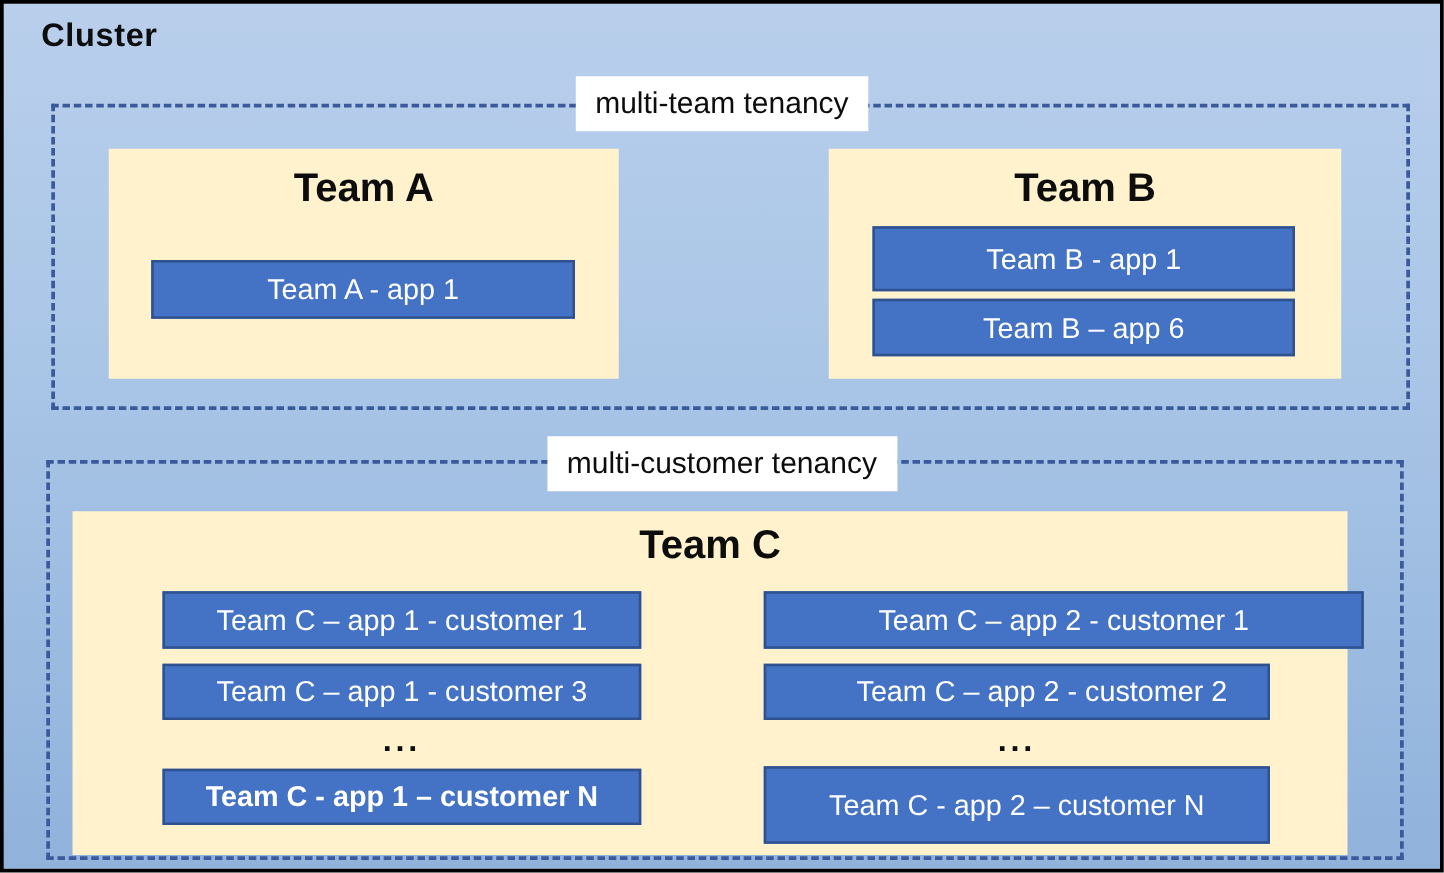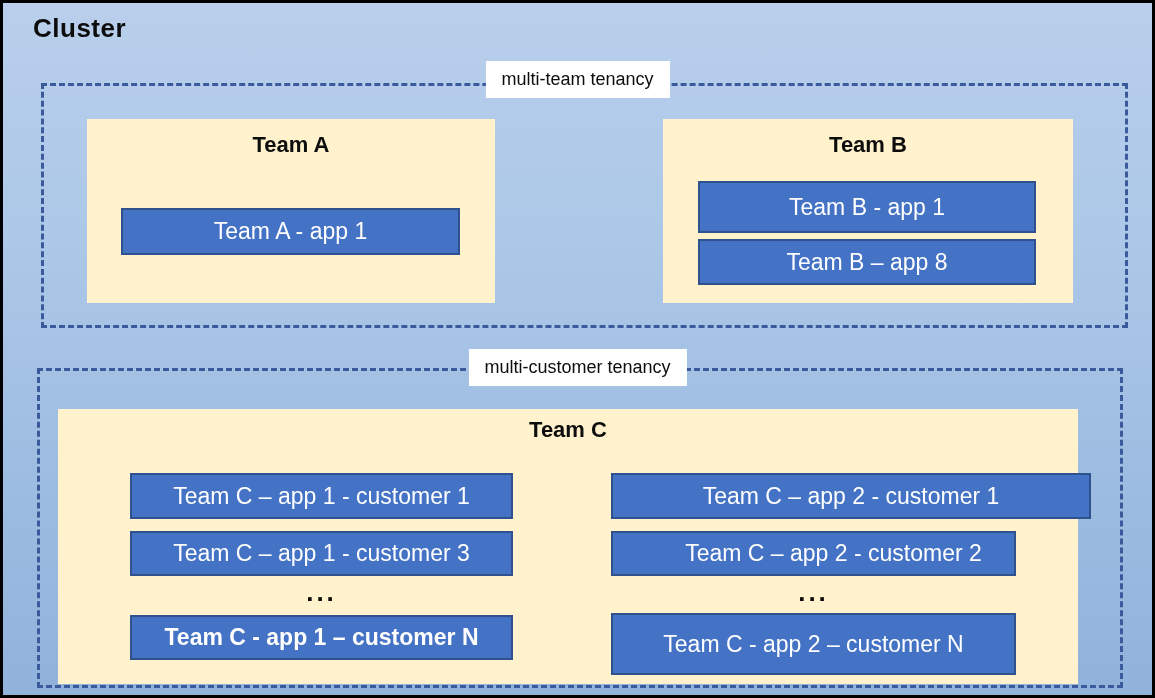--- a/index.html
+++ b/index.html
@@ -32,42 +32,42 @@
   }
   #multi-team-group   { left: 38px; top: 80px;  width: 1087px; height: 245px; }
   #multi-customer-group { left: 34px; top: 365px; width: 1086px; height: 320px; }
 
   .tenancy-label {
     position: absolute;
     left: 50%;
     transform: translateX(-50%);
     background: #ffffff;
     color: #0d0d0d;
-    font-size: 18px;
+    font-size: 24px;
     padding: 8px 16px;
     white-space: nowrap;
     z-index: 3;
   }
   #multi-team-label     { top: 58px; }
   #multi-customer-label { top: 346px; }
 
   .team-panel {
     position: absolute;
     background: #fff2cc;
     box-sizing: border-box;
   }
   #team-a-panel { left: 84px;  top: 116px; width: 408px;  height: 184px; }
   #team-b-panel { left: 660px; top: 116px; width: 410px;  height: 184px; }
   #team-c-panel { left: 55px;  top: 406px; width: 1020px; height: 275px; }
 
   .team-title {
     position: absolute;
     left: 0; right: 0;
     text-align: center;
-    font-size: 22px;
+    font-size: 32px;
     font-weight: bold;
     color: #0d0d0d;
   }
   #team-a-title, #team-b-title { top: 13px; }
   #team-c-title { top: 8px; }
 
   .app-box {
     position: absolute;
     box-sizing: border-box;
     background: #4472c4;
@@ -120,21 +120,21 @@
   <div id="multi-team-label" class="tenancy-label">multi-team tenancy</div>
 
   <div id="team-a-panel" class="team-panel">
     <div id="team-a-title" class="team-title">Team A</div>
     <div id="team-a-app-1" class="app-box">Team A - app 1</div>
   </div>
 
   <div id="team-b-panel" class="team-panel">
     <div id="team-b-title" class="team-title">Team B</div>
     <div id="team-b-app-1" class="app-box">Team B - app 1</div>
-    <div id="team-b-app-2" class="app-box">Team B – app 8</div>
+    <div id="team-b-app-2" class="app-box">Team B – app 6</div>
   </div>
 
   <div id="multi-customer-group" class="tenancy-group"></div>
   <div id="multi-customer-label" class="tenancy-label">multi-customer tenancy</div>
 
   <div id="team-c-panel" class="team-panel">
     <div id="team-c-title" class="team-title">Team C</div>
 
     <div id="team-c-a1-c1" class="app-box">Team C – app 1 - customer 1</div>
     <div id="team-c-a1-c2" class="app-box">Team C – app 1 - customer 3</div>

